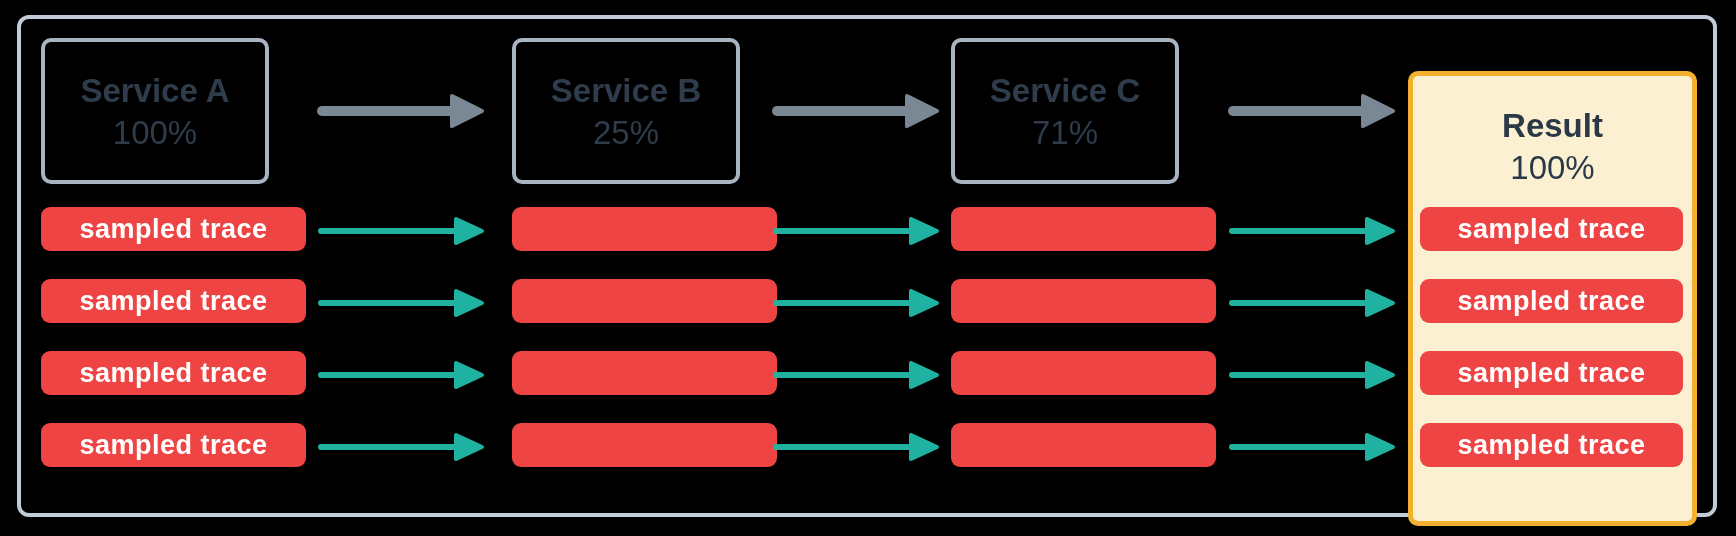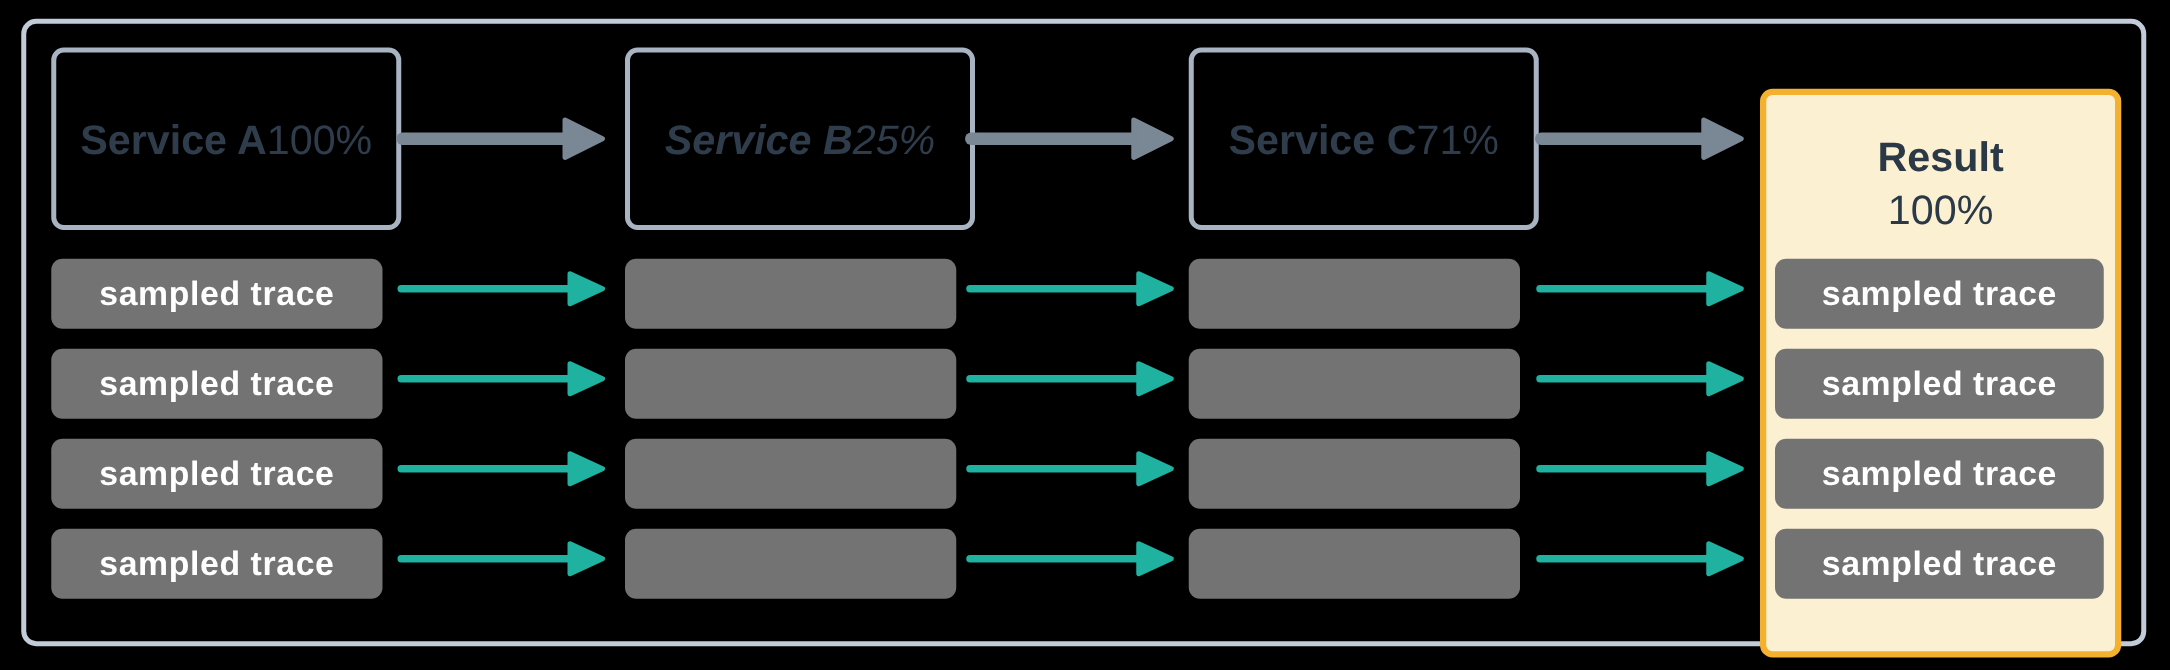--- a/index.html
+++ b/index.html
@@ -21,36 +21,36 @@
     top: 15px;
     width: 1700px;
     height: 502px;
     box-sizing: border-box;
     border: 4px solid #C2CCD8;
     border-radius: 12px;
   }
   .service-box {
     position: absolute;
     top: 38px;
-    width: 280px;
+    width: 228px;
     height: 146px;
     box-sizing: border-box;
     border: 4px solid #A8B4C2;
     border-radius: 10px;
     display: flex;
-    flex-direction: row;
+    flex-direction: column;
     align-items: center;
     justify-content: center;
     row-gap: 9px;
     color: #2E3C4B;
   }
   .service-box .title { font-size: 33px; font-weight: bold; line-height: 1; }
   .service-box .value { font-size: 33px; font-weight: normal; line-height: 1; }
   .col-a { left: 41px; }
-  .col-b { left: 500px; font-style: italic; }
+  .col-b { left: 512px; }
   .col-c { left: 951px; text-align: right; }
 
   .result-panel {
     position: absolute;
     left: 1408px;
     top: 39px;
     width: 289px;
     height: 455px;
     box-sizing: border-box;
     background: #FBF0D2;
@@ -67,22 +67,22 @@
     justify-content: center;
     row-gap: 9px;
     color: #2B3947;
   }
   .result-header .title { font-size: 33px; font-weight: bold; line-height: 1; }
   .result-header .value { font-size: 33px; font-weight: normal; line-height: 1; }
 
   .pill {
     position: absolute;
     width: 265px;
-    height: 56px;
-    background: #737373;
+    height: 44px;
+    background: #ef4444;
     border-radius: 9px;
     color: #FFFFFF;
     font-size: 27px;
     font-weight: bold;
     letter-spacing: 0.5px;
     display: flex;
     align-items: center;
     justify-content: center;
     z-index: 2;
   }

